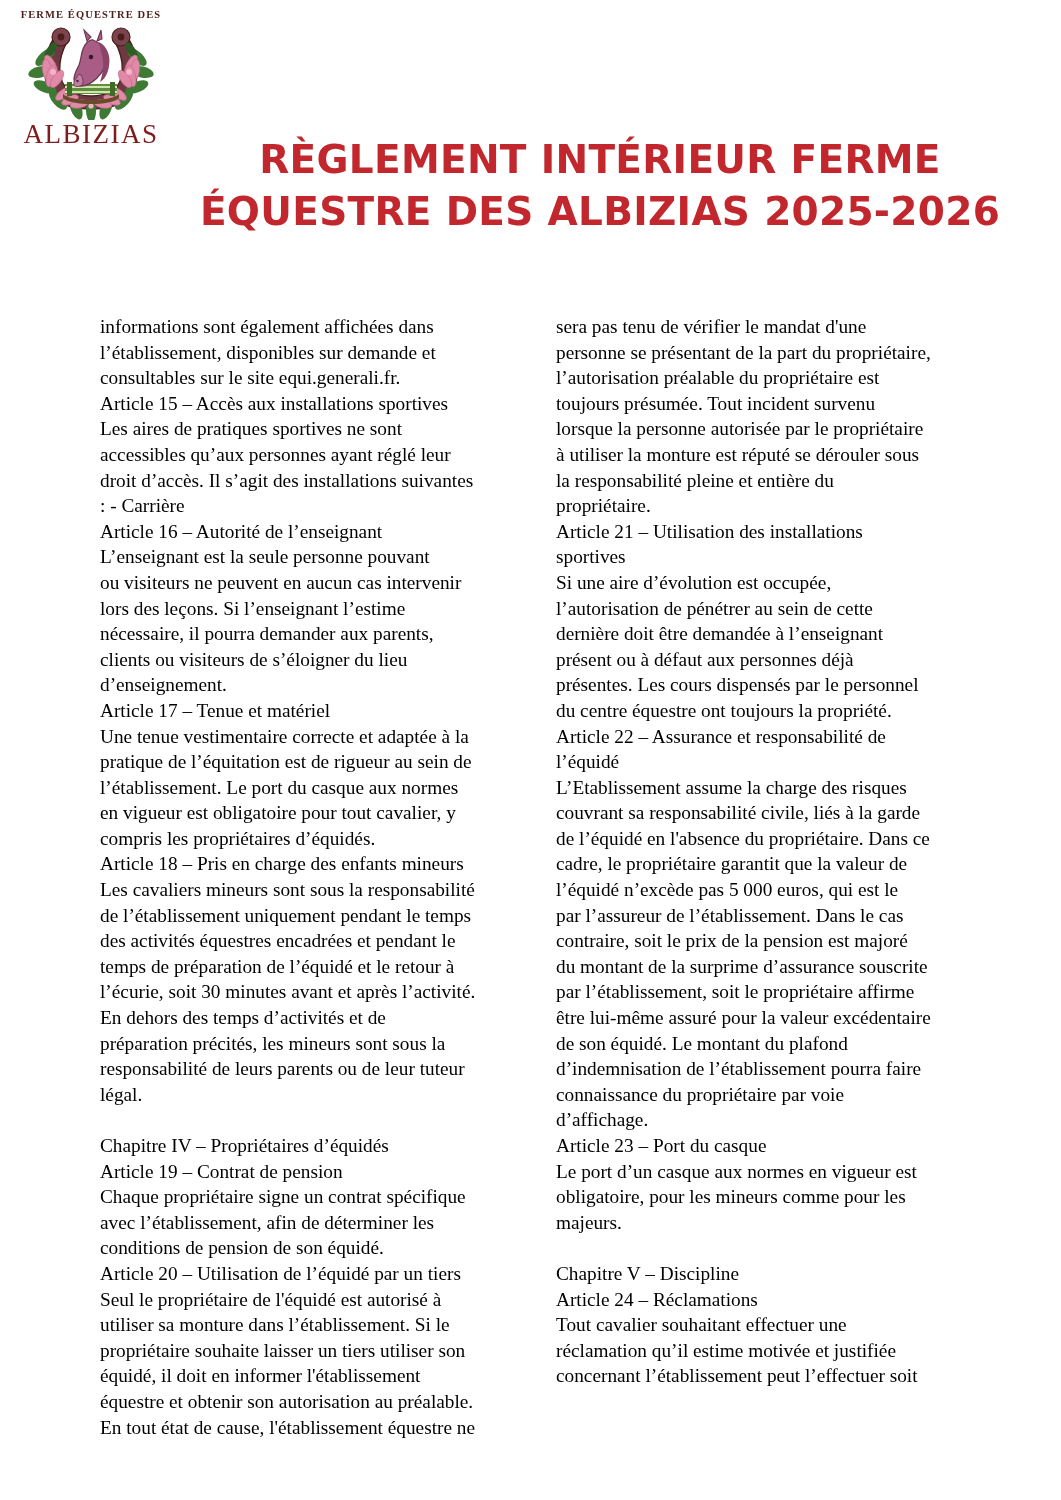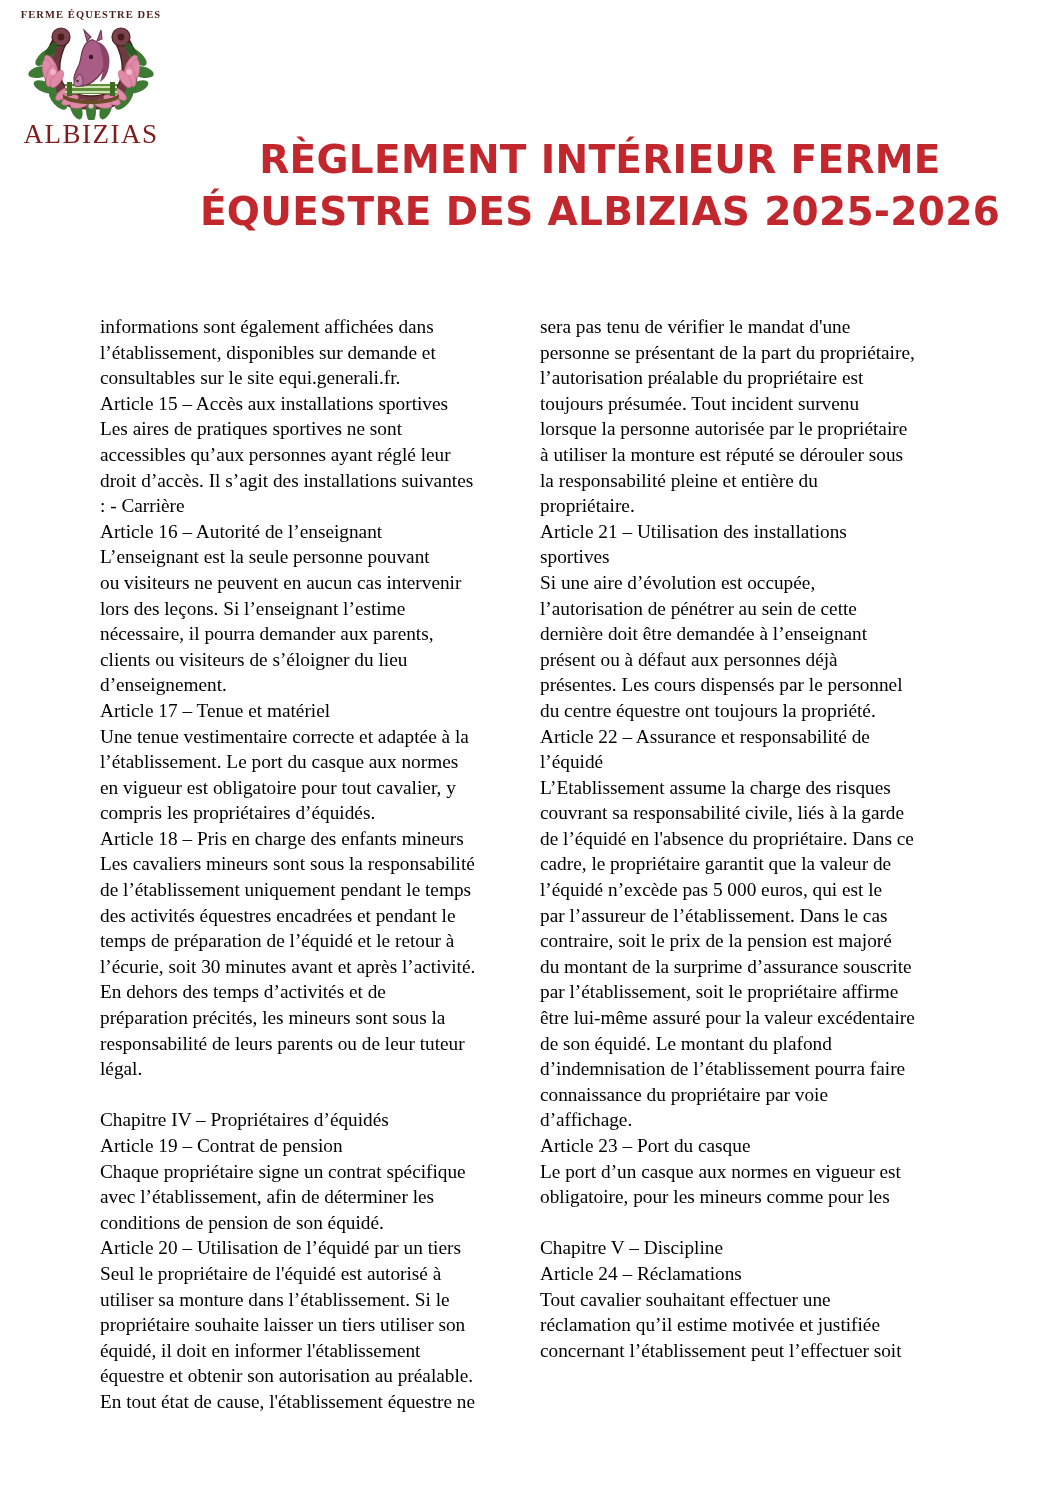--- a/index.html
+++ b/index.html
@@ -89,21 +89,21 @@
   }
   .col {
     position: absolute;
     top: 0;
     width: 420px;
     font-size: 19.3px;
     line-height: 25.6px;
     text-align: left;
   }
   .col-left  { left: 100px; }
-  .col-right { left: 540px; }
+  .col-right { left: 556px; }
 
   .col p {
     margin: 0;
     padding: 0;
     text-indent: 0;
   }
   .col p.spacer-before { margin-top: 25.6px; }
 </style>
 </head>
 <body>
@@ -216,20 +216,21 @@
       <p>: - Carrière</p>
       <p>Article 16 – Autorité de l’enseignant</p>
       <p>L’enseignant est la seule personne pouvant</p>
       <p>ou visiteurs ne peuvent en aucun cas intervenir</p>
       <p>lors des leçons. Si l’enseignant l’estime</p>
       <p>nécessaire, il pourra demander aux parents,</p>
       <p>clients ou visiteurs de s’éloigner du lieu</p>
       <p>d’enseignement.</p>
       <p>Article 17 – Tenue et matériel</p>
       <p>Une tenue vestimentaire correcte et adaptée à la</p>
+      <p>pratique de l’équitation est de rigueur au sein de</p>
       <p>l’établissement. Le port du casque aux normes</p>
       <p>en vigueur est obligatoire pour tout cavalier, y</p>
       <p>compris les propriétaires d’équidés.</p>
       <p>Article 18 – Pris en charge des enfants mineurs</p>
       <p>Les cavaliers mineurs sont sous la responsabilité</p>
       <p>de l’établissement uniquement pendant le temps</p>
       <p>des activités équestres encadrées et pendant le</p>
       <p>temps de préparation de l’équidé et le retour à</p>
       <p>l’écurie, soit 30 minutes avant et après l’activité.</p>
       <p>En dehors des temps d’activités et de</p>
@@ -279,19 +280,20 @@
       <p>du montant de la surprime d’assurance souscrite</p>
       <p>par l’établissement, soit le propriétaire affirme</p>
       <p>être lui-même assuré pour la valeur excédentaire</p>
       <p>de son équidé. Le montant du plafond</p>
       <p>d’indemnisation de l’établissement pourra faire</p>
       <p>connaissance du propriétaire par voie</p>
       <p>d’affichage.</p>
       <p>Article 23 – Port du casque</p>
       <p>Le port d’un casque aux normes en vigueur est</p>
       <p>obligatoire, pour les mineurs comme pour les</p>
+      <p>majeurs.</p>
       <p class="spacer-before">Chapitre V – Discipline</p>
       <p>Article 24 – Réclamations</p>
       <p>Tout cavalier souhaitant effectuer une</p>
       <p>réclamation qu’il estime motivée et justifiée</p>
       <p>concernant l’établissement peut l’effectuer soit</p>
     </div>
 </div>
 
 </body></html>

